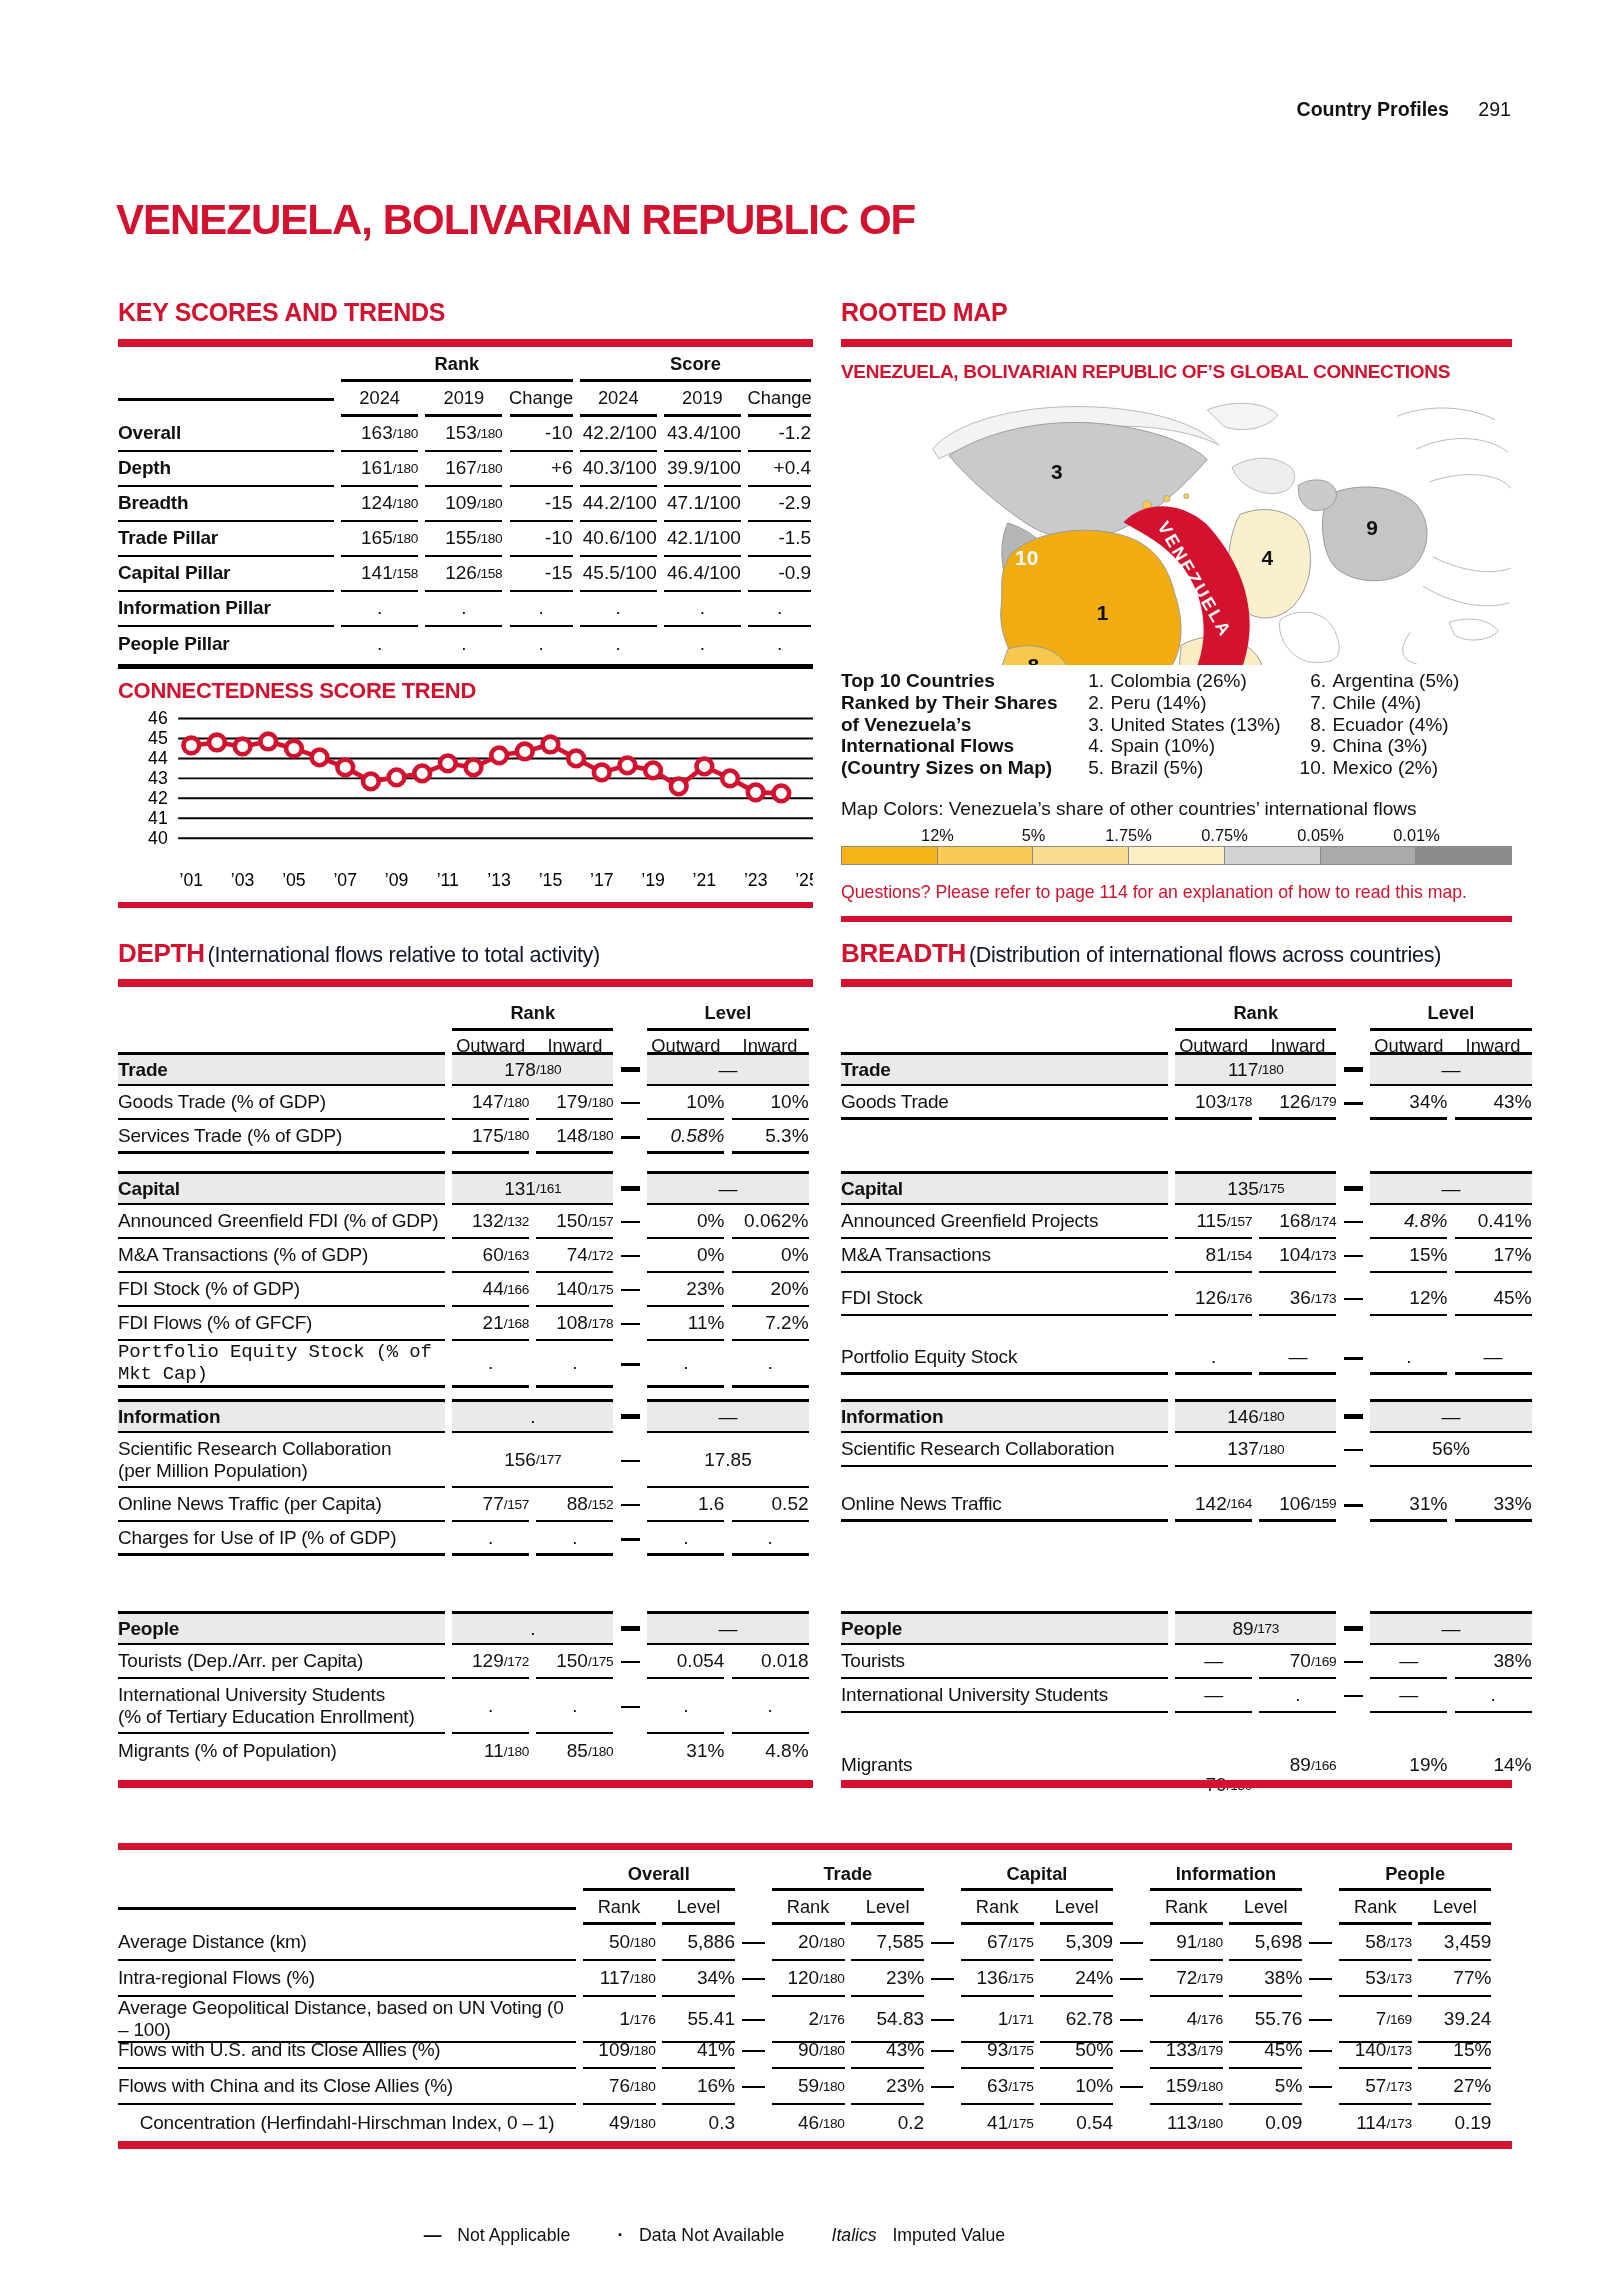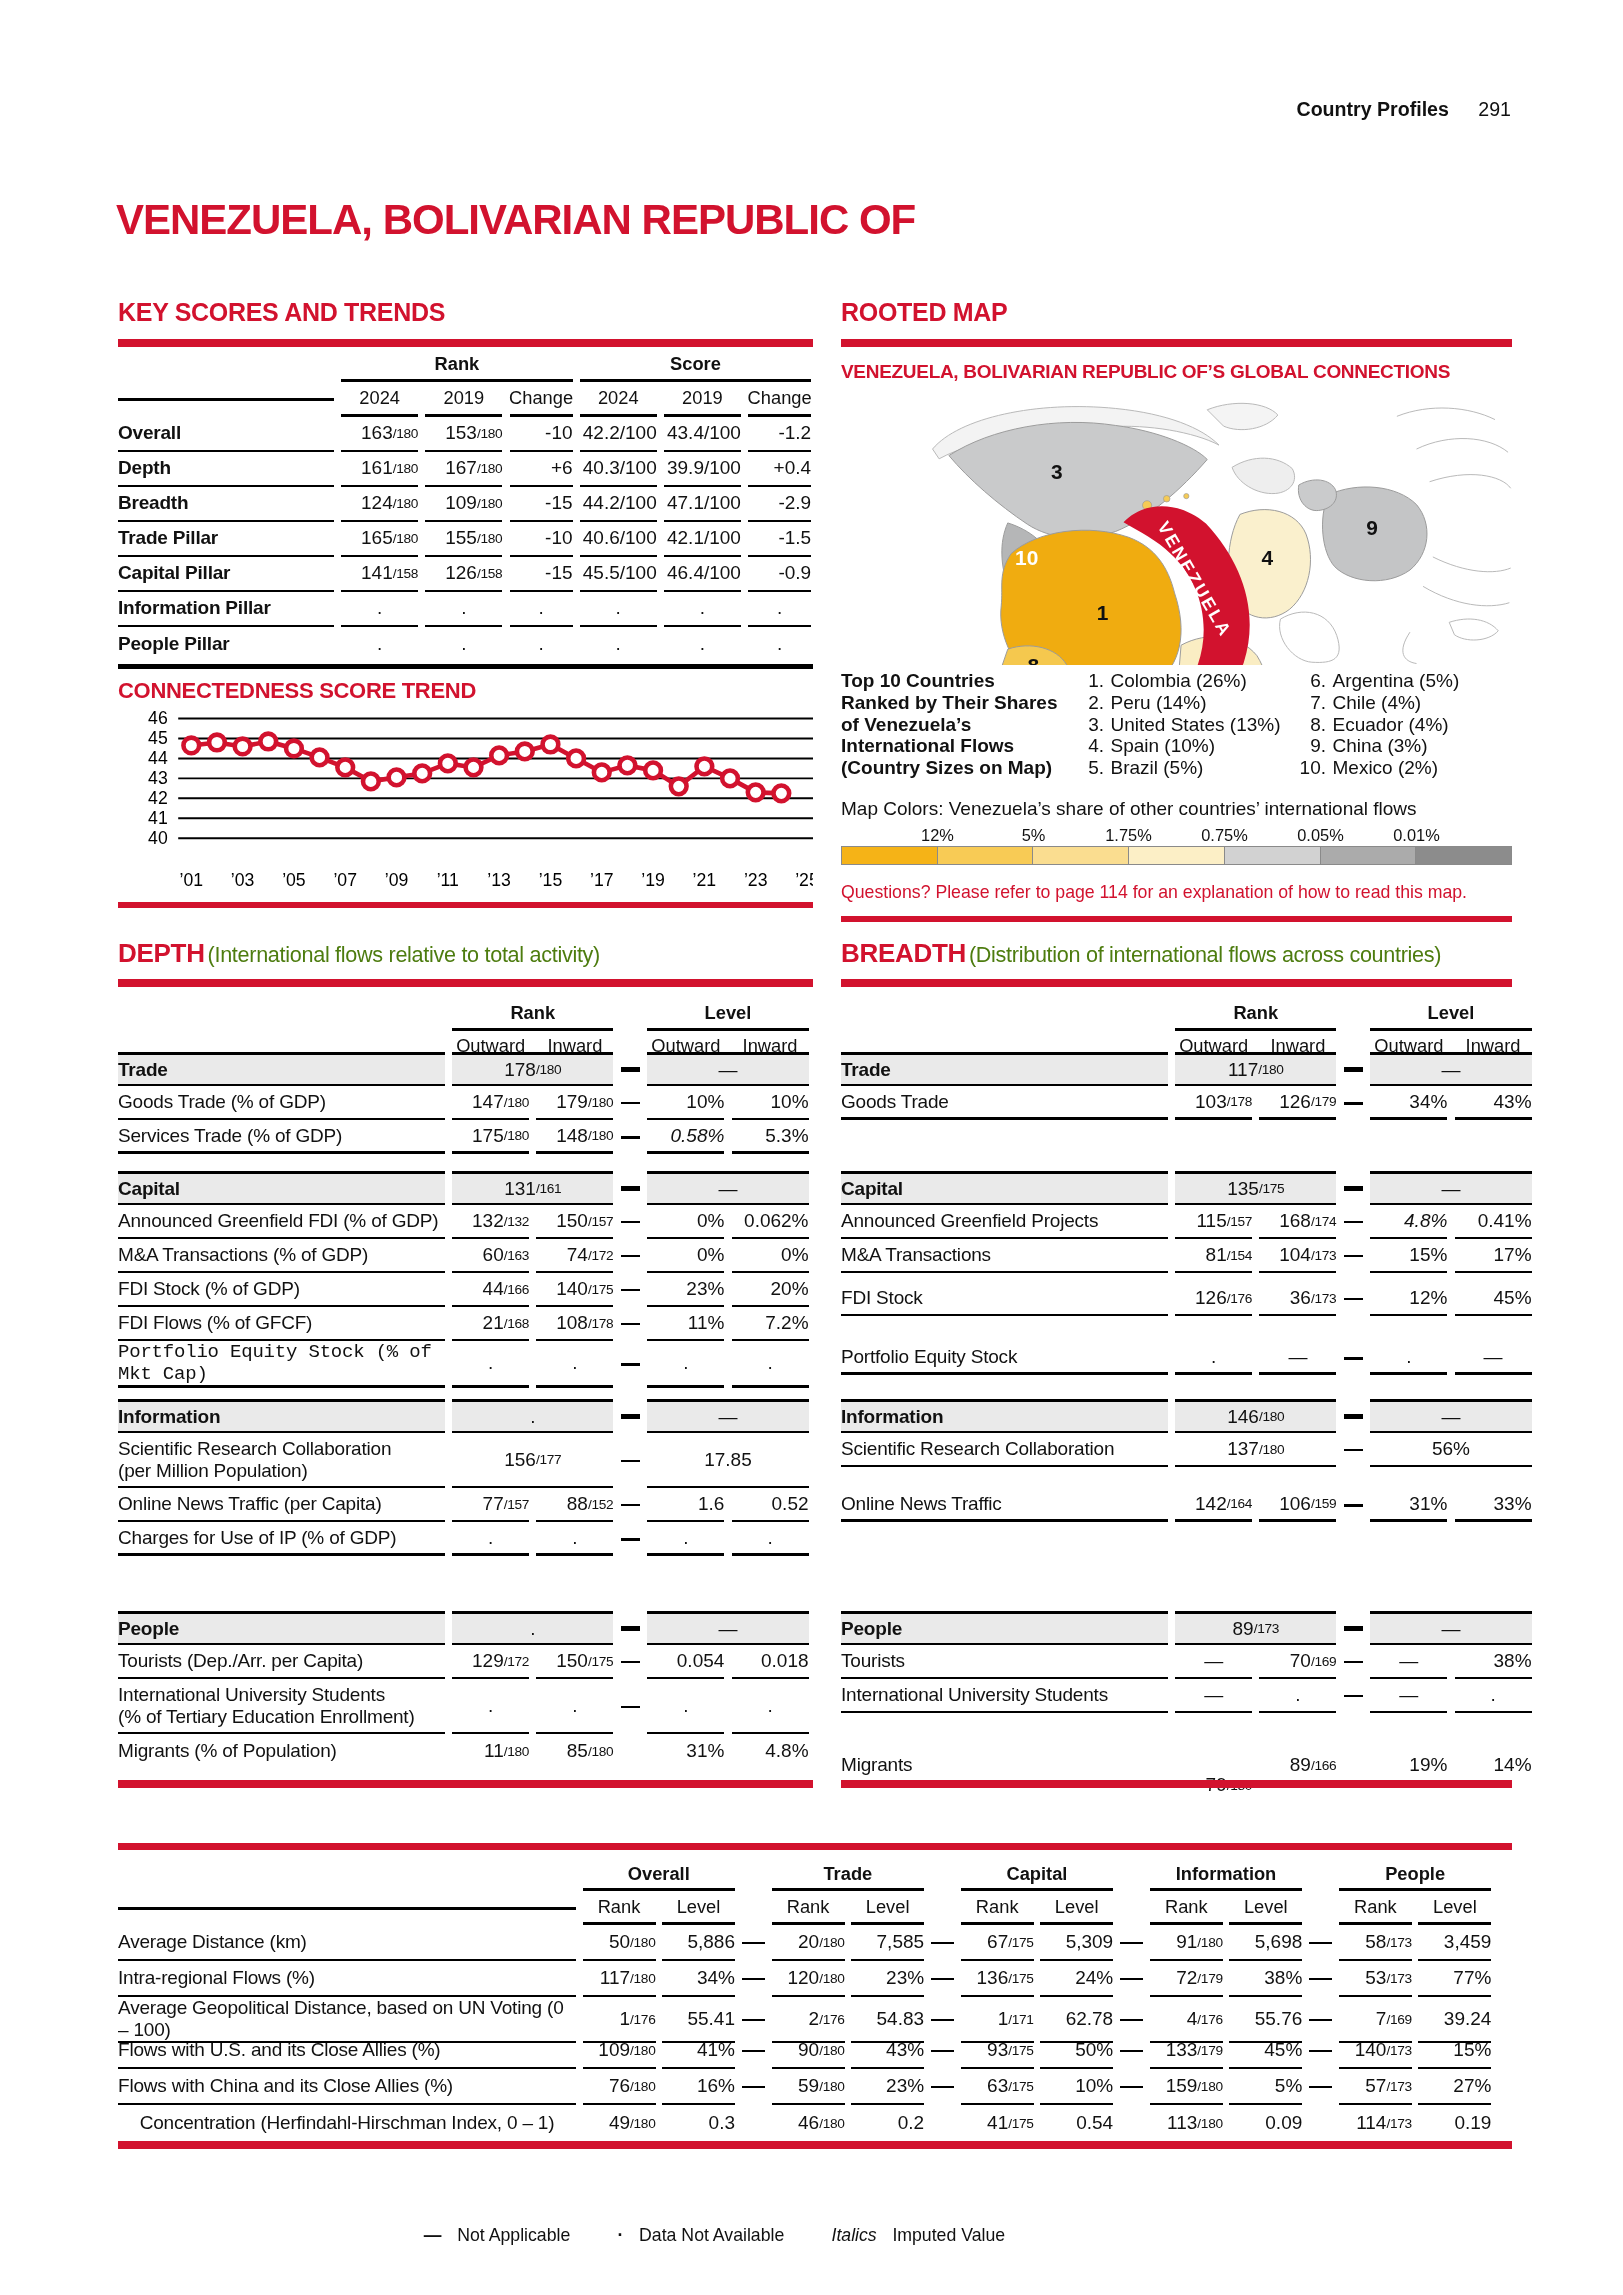--- a/index.html
+++ b/index.html
@@ -1,19 +1,19 @@
 <!DOCTYPE html>
 <html style="font-size:10.5px"><head>
 <meta charset="utf-8">
 <style>
   html,body{margin:0;padding:0;background:#fff}
   .page{position:relative;width:1623px;height:2295px;background:#fff;overflow:hidden;
         font-family:"Liberation Sans",sans-serif;color:#111}
   .abs{position:absolute}
-  .red-t{color:#4d7c0f}
+  .red-t{color:#0f172a}
   .rule-red{height:7.9px;background:#D2122E}
   .rule-black{background:#000}
   
   .pg-head{position:absolute;top:98px;left:118px;right:112px;text-align:right;font-size:19.6px}
   .pg-head b{font-weight:bold}
   .pg-head .num{margin-left:29.4px;font-weight:normal}
   .country-title{position:absolute;top:196px;left:116px;font-size:42px;font-weight:bold;
                  color:#D2122E;letter-spacing:-1px}
   .sec-title{font-size:25px;font-weight:bold;color:#D2122E;letter-spacing:-0.3px}
   .sec-sub{font-size:21.6px;font-weight:normal;letter-spacing:-0.3px}

